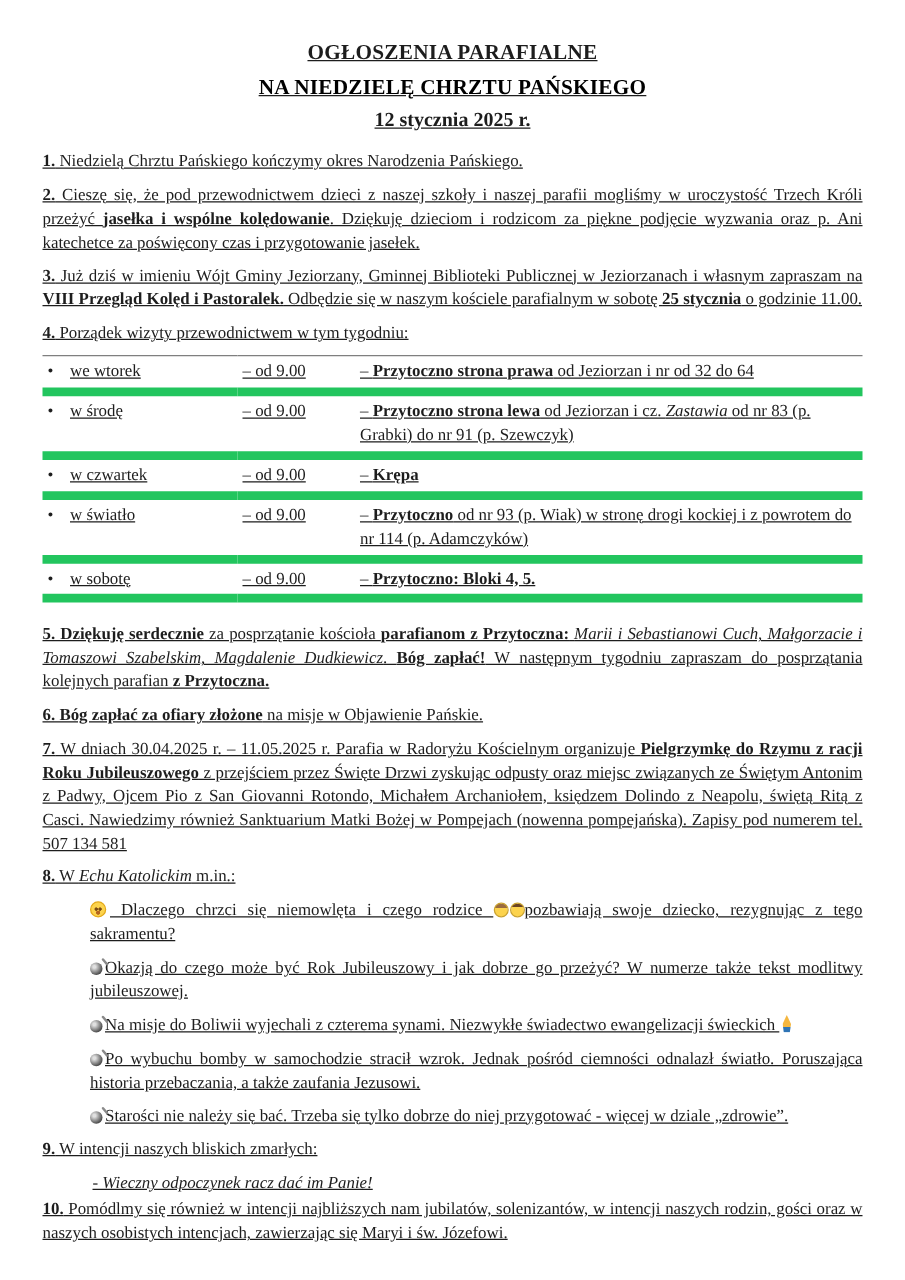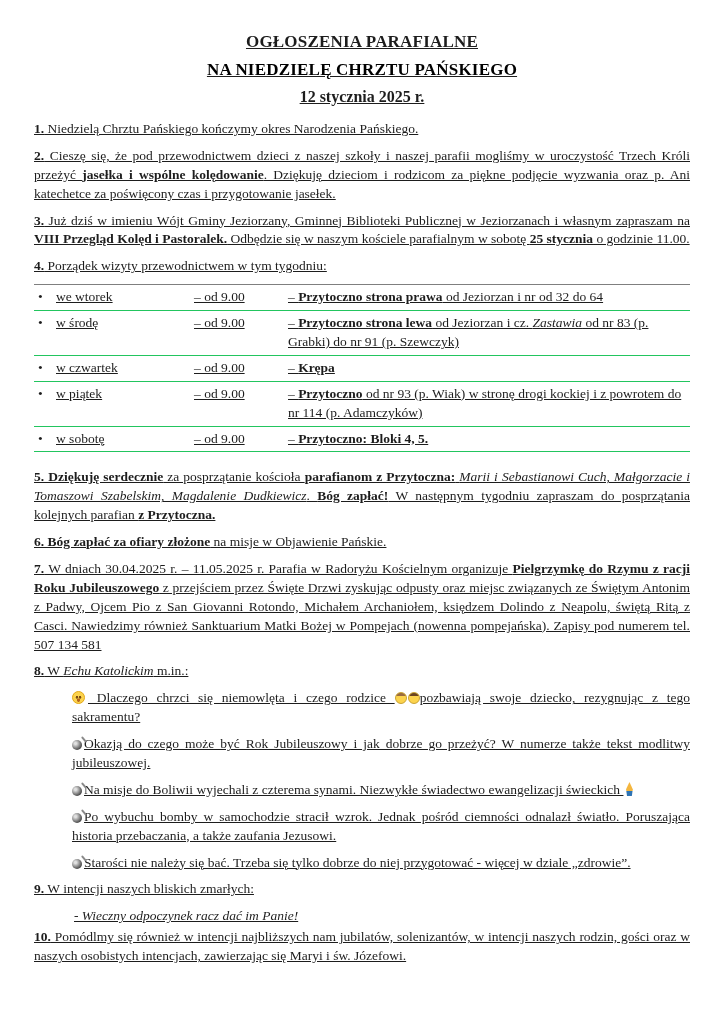--- a/index.html
+++ b/index.html
@@ -15,21 +15,21 @@
   .b{font-weight:bold;}
   .i{font-style:italic;}
   header{text-align:center;margin-bottom:12px;}
   .doc-title{font-size:17px;font-weight:bold;margin:0 0 4px 0;letter-spacing:.2px;}
   .doc-subtitle{font-size:17px;font-weight:bold;color:#000000;margin:0 0 4px 0;letter-spacing:.2px;}
   .doc-date{font-size:16px;font-weight:bold;margin:4px;}
   p.para{margin:0 0 8px 0;text-align:justify;}
   table.schedule{
     width:100%;border-collapse:collapse;margin:2px 0 16px 0;
   }
-  table.schedule tr{border-top:1px solid #7f7f7f;border-bottom:1px solid #22c55e;}
+  table.schedule tr{border-top:1px solid #7f7f7f;border-bottom:7px solid #22c55e;}
   table.schedule td{padding:3px 4px;vertical-align:top;text-align:left;}
   td.day-cell{width:148px;padding-left:22px;white-space:nowrap;}
   td.time-cell{width:86px;white-space:nowrap;}
   .bullet{display:inline-block;width:18px;}
   .echo-list{margin:0 0 2px 0;padding-left:38px;}
   .echo-item{margin:0 0 8px 0;text-align:justify;}
   .prayer-line{margin:0 0 2px 40px;text-align:left;}
   .tight{margin-bottom:2px;}
   
   .ico{display:inline-block;vertical-align:-2px;}
@@ -94,21 +94,21 @@
         <td class="day-cell"><span class="bullet">•</span><span>w środę</span></td>
         <td class="time-cell">– od 9.00</td>
         <td class="route-cell"><span class="">– </span><span class="b ">Przytoczno strona lewa</span><span class=""> od Jeziorzan i cz. </span><span class="i">Zastawia</span><span class=""> od nr 83 (p. Grabki) do nr 91 (p. Szewczyk)</span></td>
       </tr>
       <tr>
         <td class="day-cell"><span class="bullet">•</span><span>w czwartek</span></td>
         <td class="time-cell">– od 9.00</td>
         <td class="route-cell"><span class="">– </span><span class="b ">Krępa</span></td>
       </tr>
       <tr>
-        <td class="day-cell"><span class="bullet">•</span><span>w piątek</span></td>
+        <td class="day-cell"><span class="bullet">•</span><span>w światło</span></td>
         <td class="time-cell">– od 9.00</td>
         <td class="route-cell"><span class="">– </span><span class="b ">Przytoczno</span><span class=""> od nr 93 (p. Wiak) w stronę drogi kockiej i z powrotem do nr 114 (p. Adamczyków)</span></td>
       </tr>
       <tr>
         <td class="day-cell"><span class="bullet">•</span><span>w sobotę</span></td>
         <td class="time-cell">– od 9.00</td>
         <td class="route-cell"><span class="">– </span><span class="b ">Przytoczno: Bloki 4, 5.</span></td>
       </tr>
     </tbody>
   </table>

